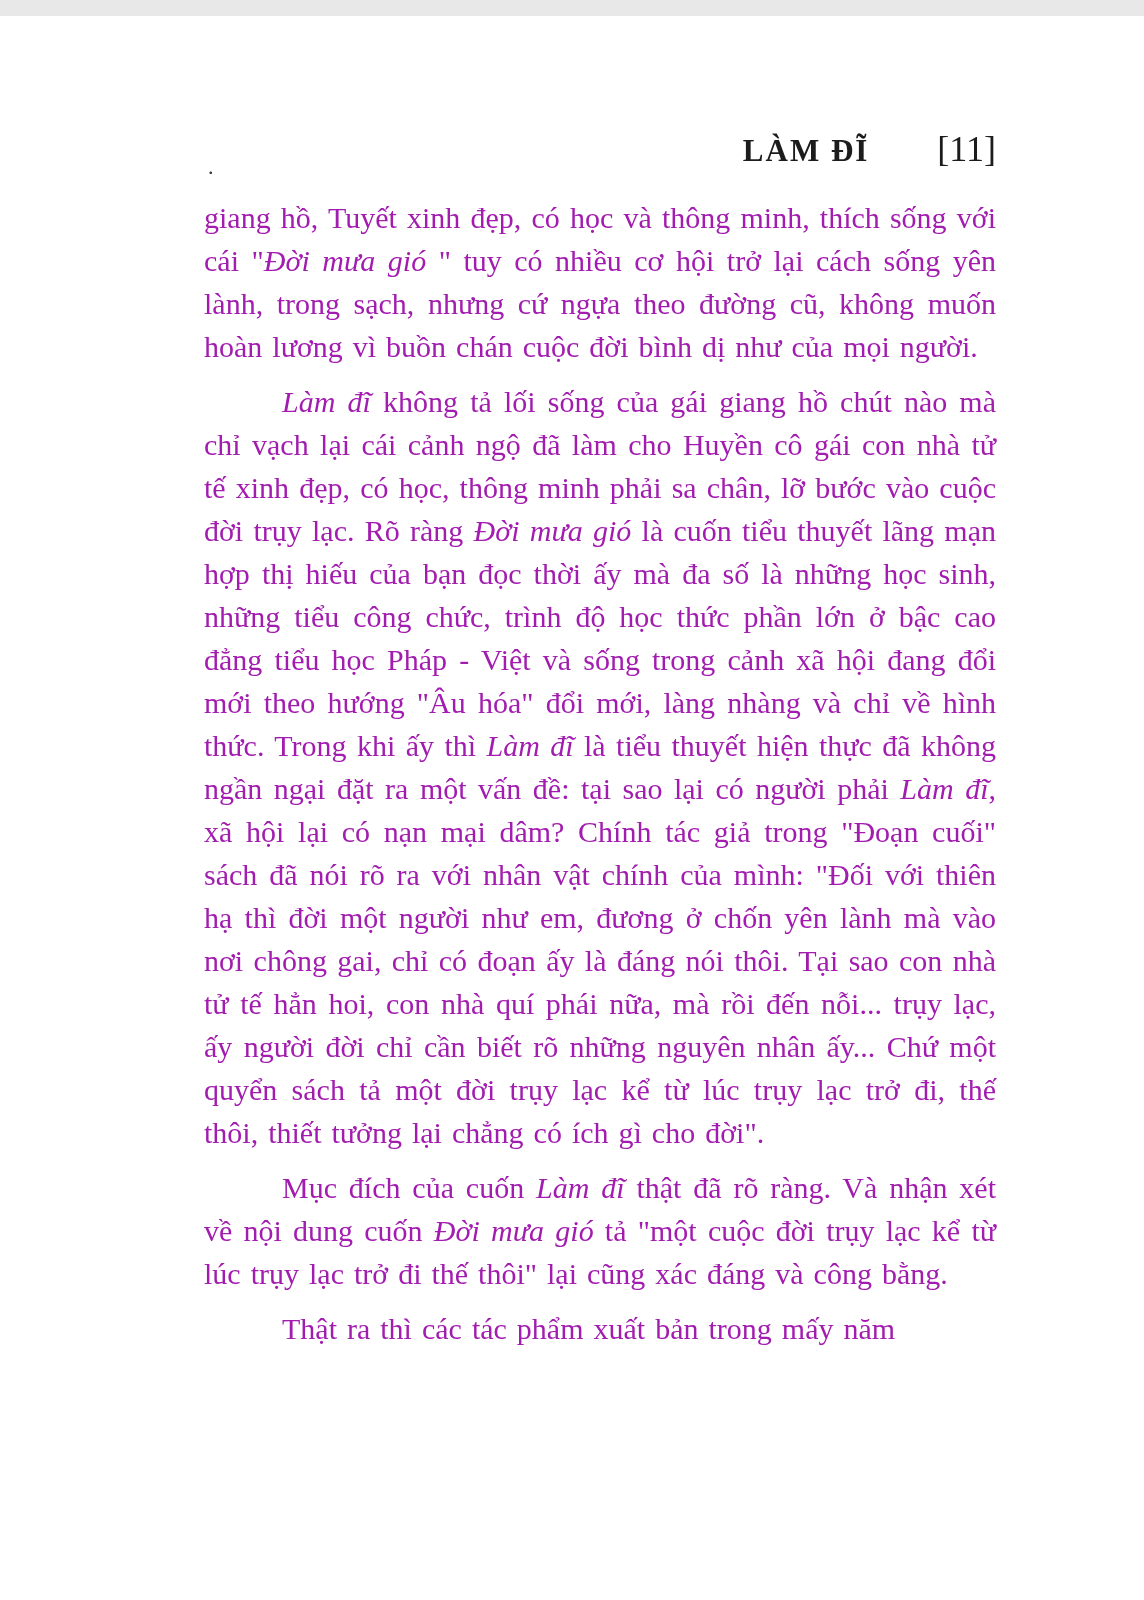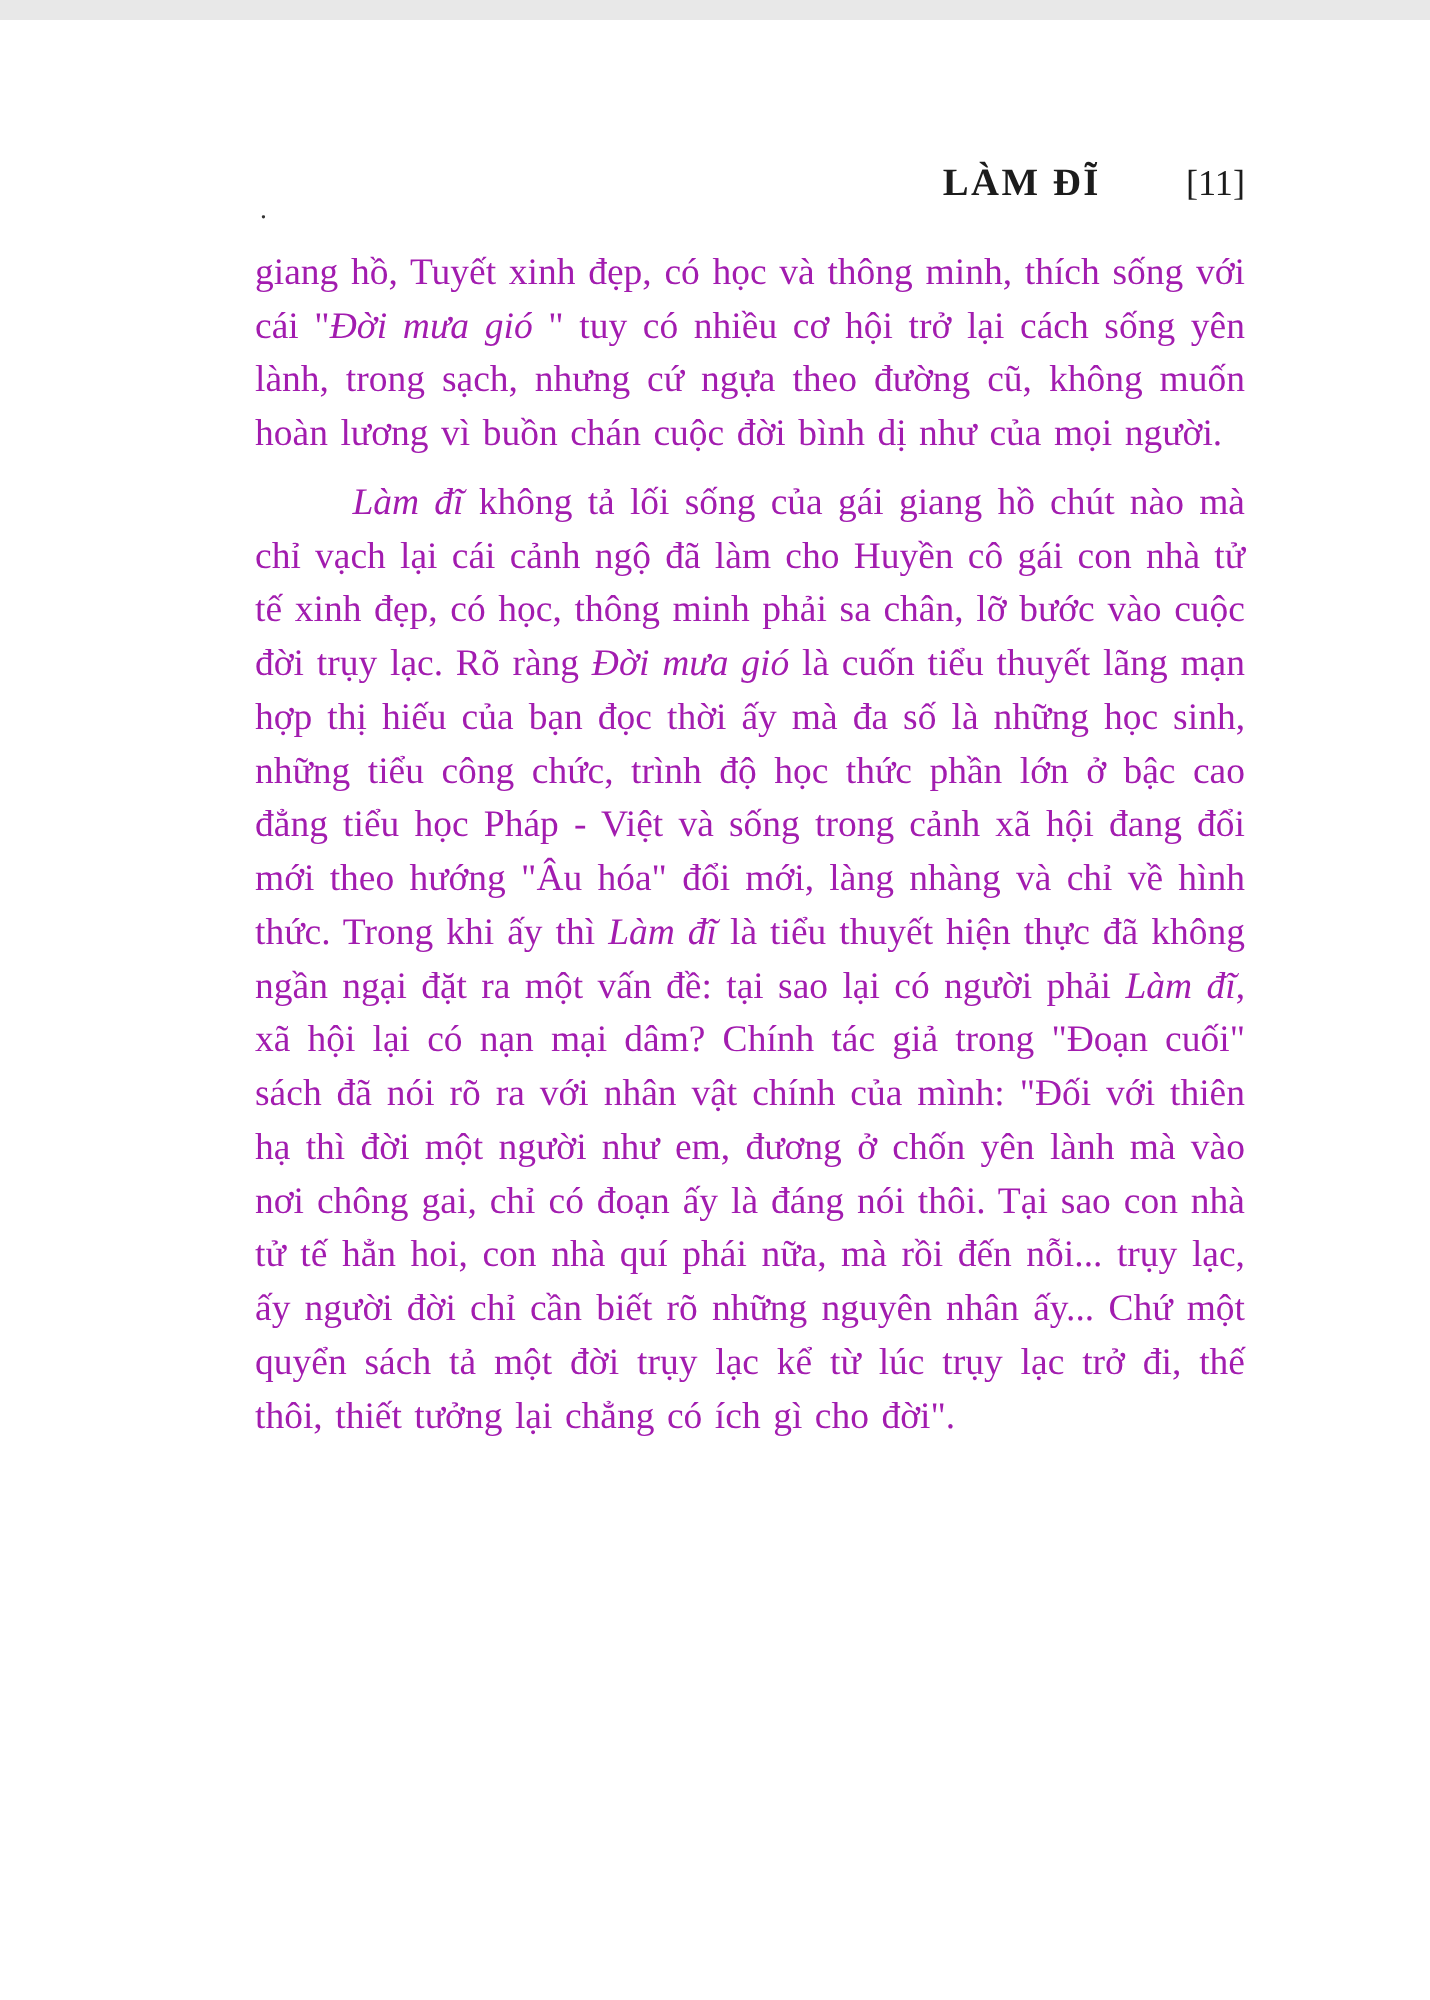--- a/index.html
+++ b/index.html
@@ -27,21 +27,21 @@
     align-items: baseline;
     gap: 68px;
   }
   .header-title {
     font-weight: 700;
     font-size: 31px;
     letter-spacing: 2px;
     color: #1c1c1c;
   }
   .header-page-number {
-    font-size: 29px;
+    font-size: 36px;
     color: #1c1c1c;
   }
   .stray-mark {
     position: absolute;
     left: 208px;
     top: 138px;
     font-size: 22px;
     color: #333;
   }
   .page-body {
@@ -70,14 +70,16 @@
 
 <div class="page" style="background: rgb(255, 255, 255); color: rgb(33, 33, 33);">
   <div class="running-header">
     <span class="header-title">LÀM ĐĨ</span>
     <span class="header-page-number">[11]</span>
   </div>
   <span class="stray-mark">.</span>
   <div class="page-body">
       <p class="para"><span>giang hồ, Tuyết xinh đẹp, có học và thông minh, thích sống với cái "</span><span class="it">Đời mưa gió </span><span>" tuy có nhiều cơ hội trở lại cách sống yên lành, trong sạch, nhưng cứ ngựa theo đường cũ, không muốn hoàn lương vì buồn chán cuộc đời bình dị như của mọi người.</span></p>
       <p class="para indent"><span class="it">Làm đĩ</span><span> không tả lối sống của gái giang hồ chút nào mà chỉ vạch lại cái cảnh ngộ đã làm cho Huyền cô gái con nhà tử tế xinh đẹp, có học, thông minh phải sa chân, lỡ bước vào cuộc đời trụy lạc. Rõ ràng </span><span class="it">Đời mưa gió</span><span> là cuốn tiểu thuyết lãng mạn hợp thị hiếu của bạn đọc thời ấy mà đa số là những học sinh, những tiểu công chức, trình độ học thức phần lớn ở bậc cao đẳng tiểu học Pháp - Việt và sống trong cảnh xã hội đang đổi mới theo hướng "Âu hóa" đổi mới, làng nhàng và chỉ về hình thức. Trong khi ấy thì </span><span class="it">Làm đĩ</span><span> là tiểu thuyết hiện thực đã không ngần ngại đặt ra một vấn đề: tại sao lại có người phải </span><span class="it">Làm đĩ</span><span>, xã hội lại có nạn mại dâm? Chính tác giả trong "Đoạn cuối" sách đã nói rõ ra với nhân vật chính của mình: "Đối với thiên hạ thì đời một người như em, đương ở chốn yên lành mà vào nơi chông gai, chỉ có đoạn ấy là đáng nói thôi. Tại sao con nhà tử tế hẳn hoi, con nhà quí phái nữa, mà rồi đến nỗi... trụy lạc, ấy người đời chỉ cần biết rõ những nguyên nhân ấy... Chứ một quyển sách tả một đời trụy lạc kể từ lúc trụy lạc trở đi, thế thôi, thiết tưởng lại chẳng có ích gì cho đời".</span></p>
+      <p class="para indent"><span>Mục đích của cuốn </span><span class="it">Làm đĩ</span><span> thật đã rõ ràng. Và nhận xét về nội dung cuốn </span><span class="it">Đời mưa gió</span><span> tả "một cuộc đời trụy lạc kể từ lúc trụy lạc trở đi thế thôi" lại cũng xác đáng và công bằng.</span></p>
+      <p class="para indent"><span>Thật ra thì các tác phẩm xuất bản trong mấy năm</span></p>
     </div>
 </div>
 
 </body></html>

